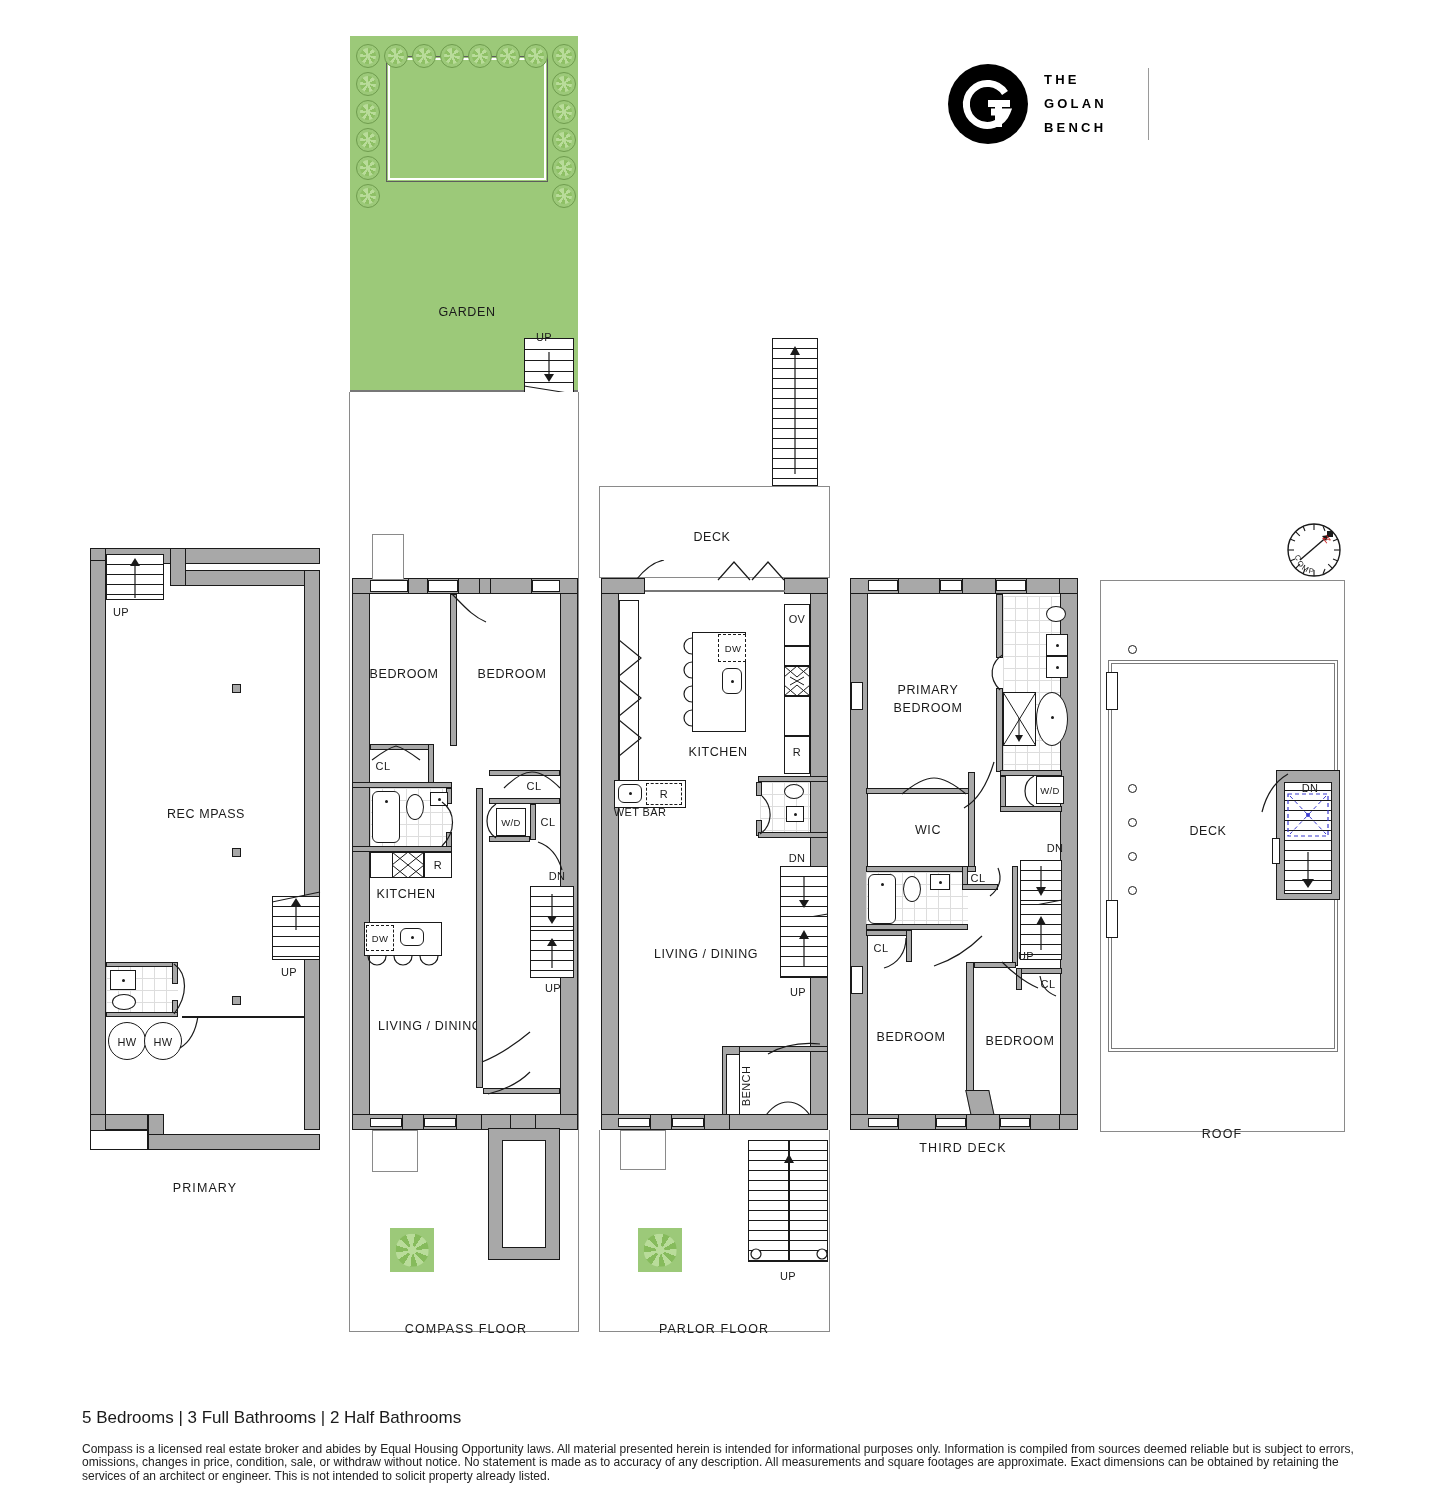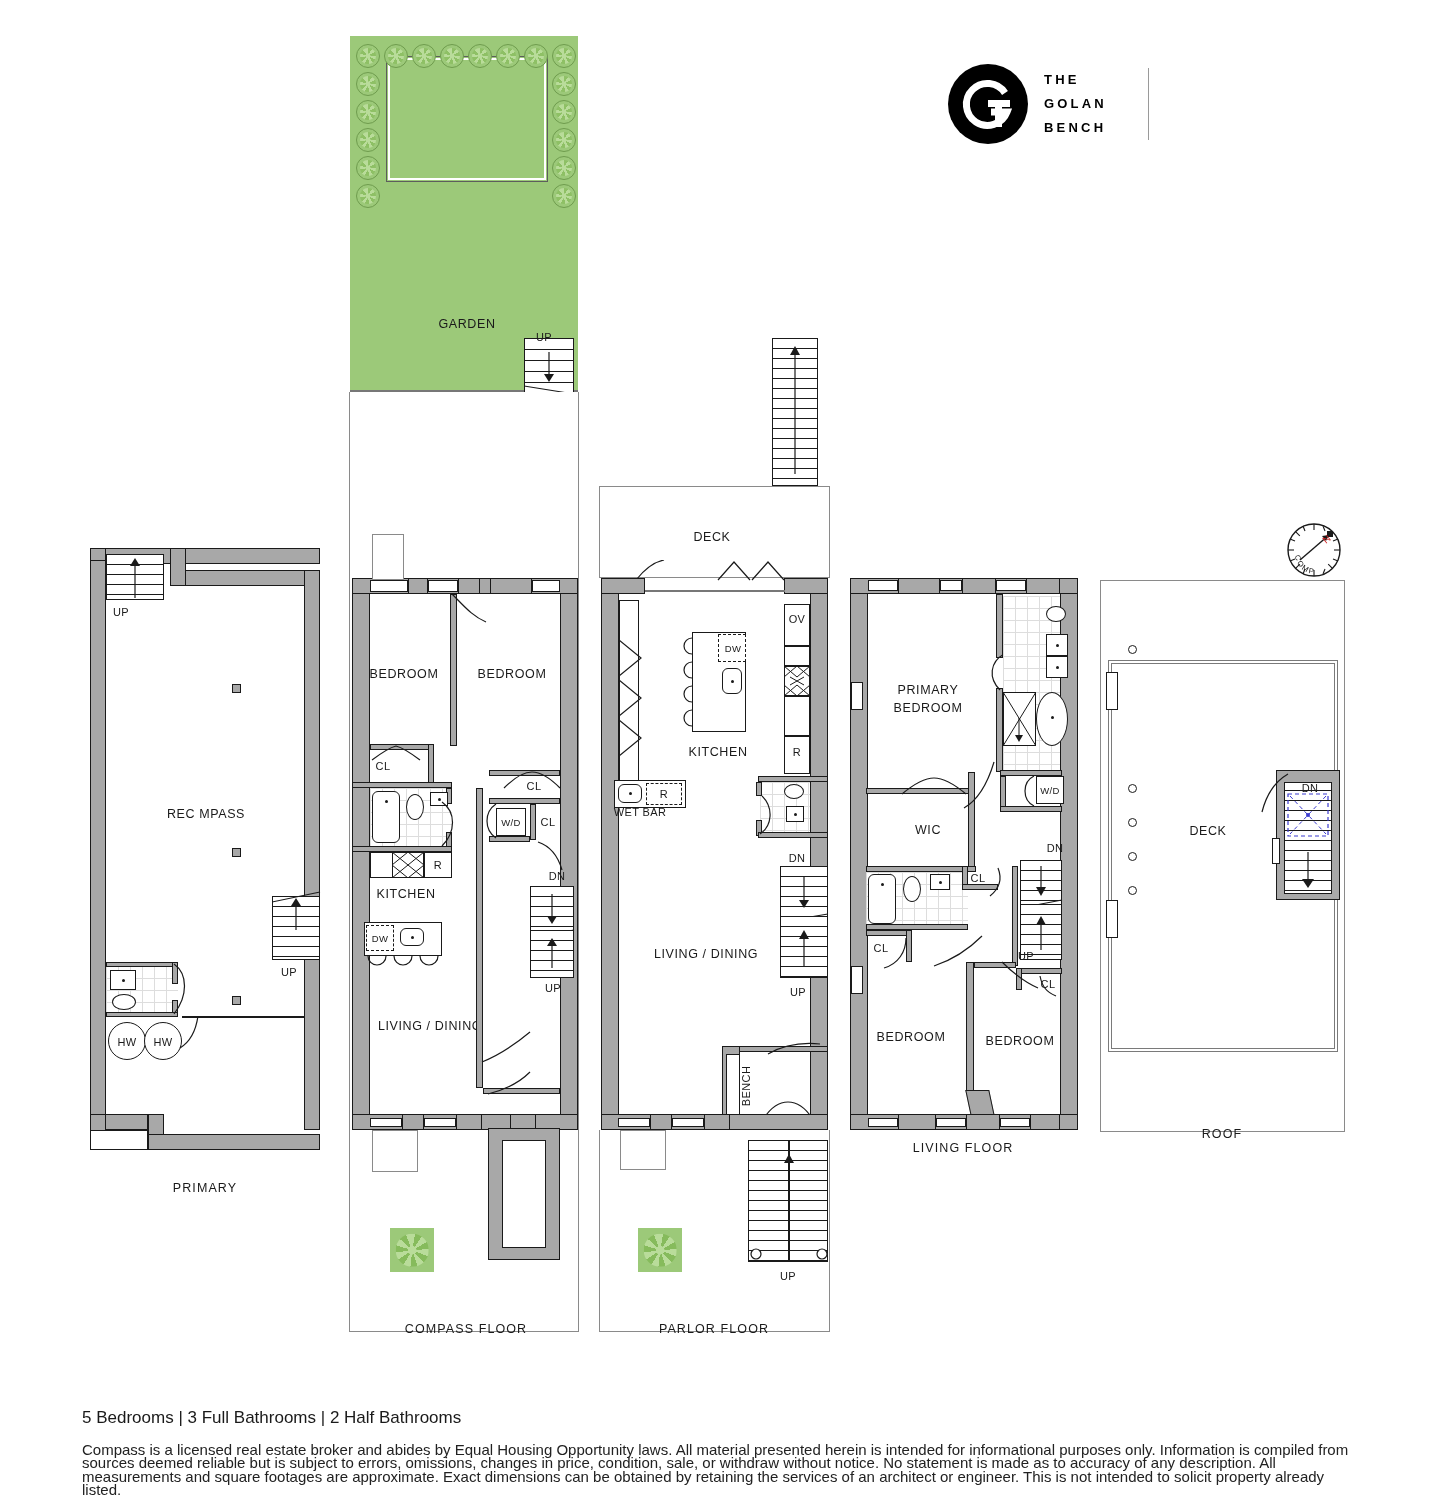--- a/index.html
+++ b/index.html
@@ -51,21 +51,21 @@
   
   #logo{position:absolute;left:948px;top:60px;width:400px;height:90px;}
   .gcircle{position:absolute;left:0;top:4px;width:80px;height:80px;border-radius:50%;background:#000;}
   .gtext{position:absolute;left:96px;top:8px;font-size:13px;letter-spacing:3.2px;line-height:24px;font-weight:700;color:#000;}
   .divider{position:absolute;left:200px;top:8px;width:1px;height:72px;background:#9a9a9a;}
   .compasswd{position:absolute;left:233px;top:22px;font-size:36px;letter-spacing:6px;color:#000;}
 
   
   #addr{position:absolute;left:82px;top:1366px;font-size:31px;letter-spacing:-.2px;}
   #beds{position:absolute;left:82px;top:1408px;font-size:17px;}
-  #disc{position:absolute;left:82px;top:1443px;width:1278px;font-size:15px;line-height:13.4px;color:#222;}
+  #disc{position:absolute;left:82px;top:1443px;width:1278px;font-size:12px;line-height:13.4px;color:#222;}
 </style>
 </head>
 <body>
 
 <div class="page">
 
   <div id="logo">
     <div class="gcircle">
       <svg width="80" height="80" viewBox="0 0 80 80">
         <path d="M57 29a21 21 0 1 0 2 19h-16" fill="none" stroke="#fff" stroke-width="7"></path>
@@ -198,21 +198,21 @@
       <div class="bush" style="left:356px;top:156px;width:22px;height:22px;"></div>
       <div class="bush" style="left:356px;top:184px;width:22px;height:22px;"></div>
     </div>
     <div class="bushrow">
       <div class="bush" style="left:552px;top:72px;width:22px;height:22px;"></div>
       <div class="bush" style="left:552px;top:100px;width:22px;height:22px;"></div>
       <div class="bush" style="left:552px;top:128px;width:22px;height:22px;"></div>
       <div class="bush" style="left:552px;top:156px;width:22px;height:22px;"></div>
       <div class="bush" style="left:552px;top:184px;width:22px;height:22px;"></div>
     </div>
-    <div class="lbl" style="left:467px;top:324px;">GARDEN</div>
+    <div class="lbl" style="left:467px;top:312px;">GARDEN</div>
 
     <div class="abs" style="left:524px;top:338px;width:50px;height:56px;background:#fff;border:1.2px solid #1a1a1a;box-sizing:border-box;background-image:repeating-linear-gradient(to bottom,transparent 0 10px,#1a1a1a 10px 11px);"></div>
     <svg class="abs" style="left:524px;top:338px;" width="52" height="58">
       <line x1="25" y1="14" x2="25" y2="40" stroke="#1a1a1a" stroke-width="1.2"></line>
       <path d="M25 44 l-5 -8 h10 z" fill="#1a1a1a"></path>
       <line x1="0" y1="48" x2="50" y2="56" stroke="#1a1a1a" stroke-width="1.2"></line>
     </svg>
     <div class="lbl sm" style="left:544px;top:337px;">UP</div>
 
     <div class="outline" style="left:349px;top:392px;width:230px;height:940px;border-top:0;"></div>
@@ -591,21 +591,21 @@
     <div class="lbl" style="left:1020px;top:1041px;">BEDROOM</div>
 
     <div class="wall" style="left:850px;top:1114px;width:228px;height:16px;"></div>
     <div class="wallt" style="left:868px;top:1118px;width:30px;height:9px;"></div>
     <div class="wall" style="left:898px;top:1114px;width:38px;height:16px;"></div>
     <div class="wallt" style="left:936px;top:1118px;width:30px;height:9px;"></div>
     <div class="wall" style="left:966px;top:1114px;width:34px;height:16px;"></div>
     <div class="wallt" style="left:1000px;top:1118px;width:30px;height:9px;"></div>
     <div class="wall" style="left:1030px;top:1114px;width:30px;height:16px;"></div>
 
-    <div class="floorname" style="left:963px;top:1141px;">LIVING FLOOR</div>
+    <div class="floorname" style="left:963px;top:1141px;">THIRD DECK</div>
   </div>
 
   <div>
     <div class="outline" style="left:1100px;top:580px;width:245px;height:552px;"></div>
 
     <div class="abs" style="left:1108px;top:660px;width:230px;height:392px;border:1px solid #7a7a7a;box-sizing:border-box;"></div>
     <div class="abs" style="left:1111px;top:663px;width:224px;height:386px;border:1px solid #7a7a7a;box-sizing:border-box;"></div>
     <div class="fix" style="left:1106px;top:672px;width:12px;height:38px;"></div>
     <div class="fix" style="left:1106px;top:900px;width:12px;height:38px;"></div>
     <div class="lbl" style="left:1208px;top:831px;">DECK</div>

